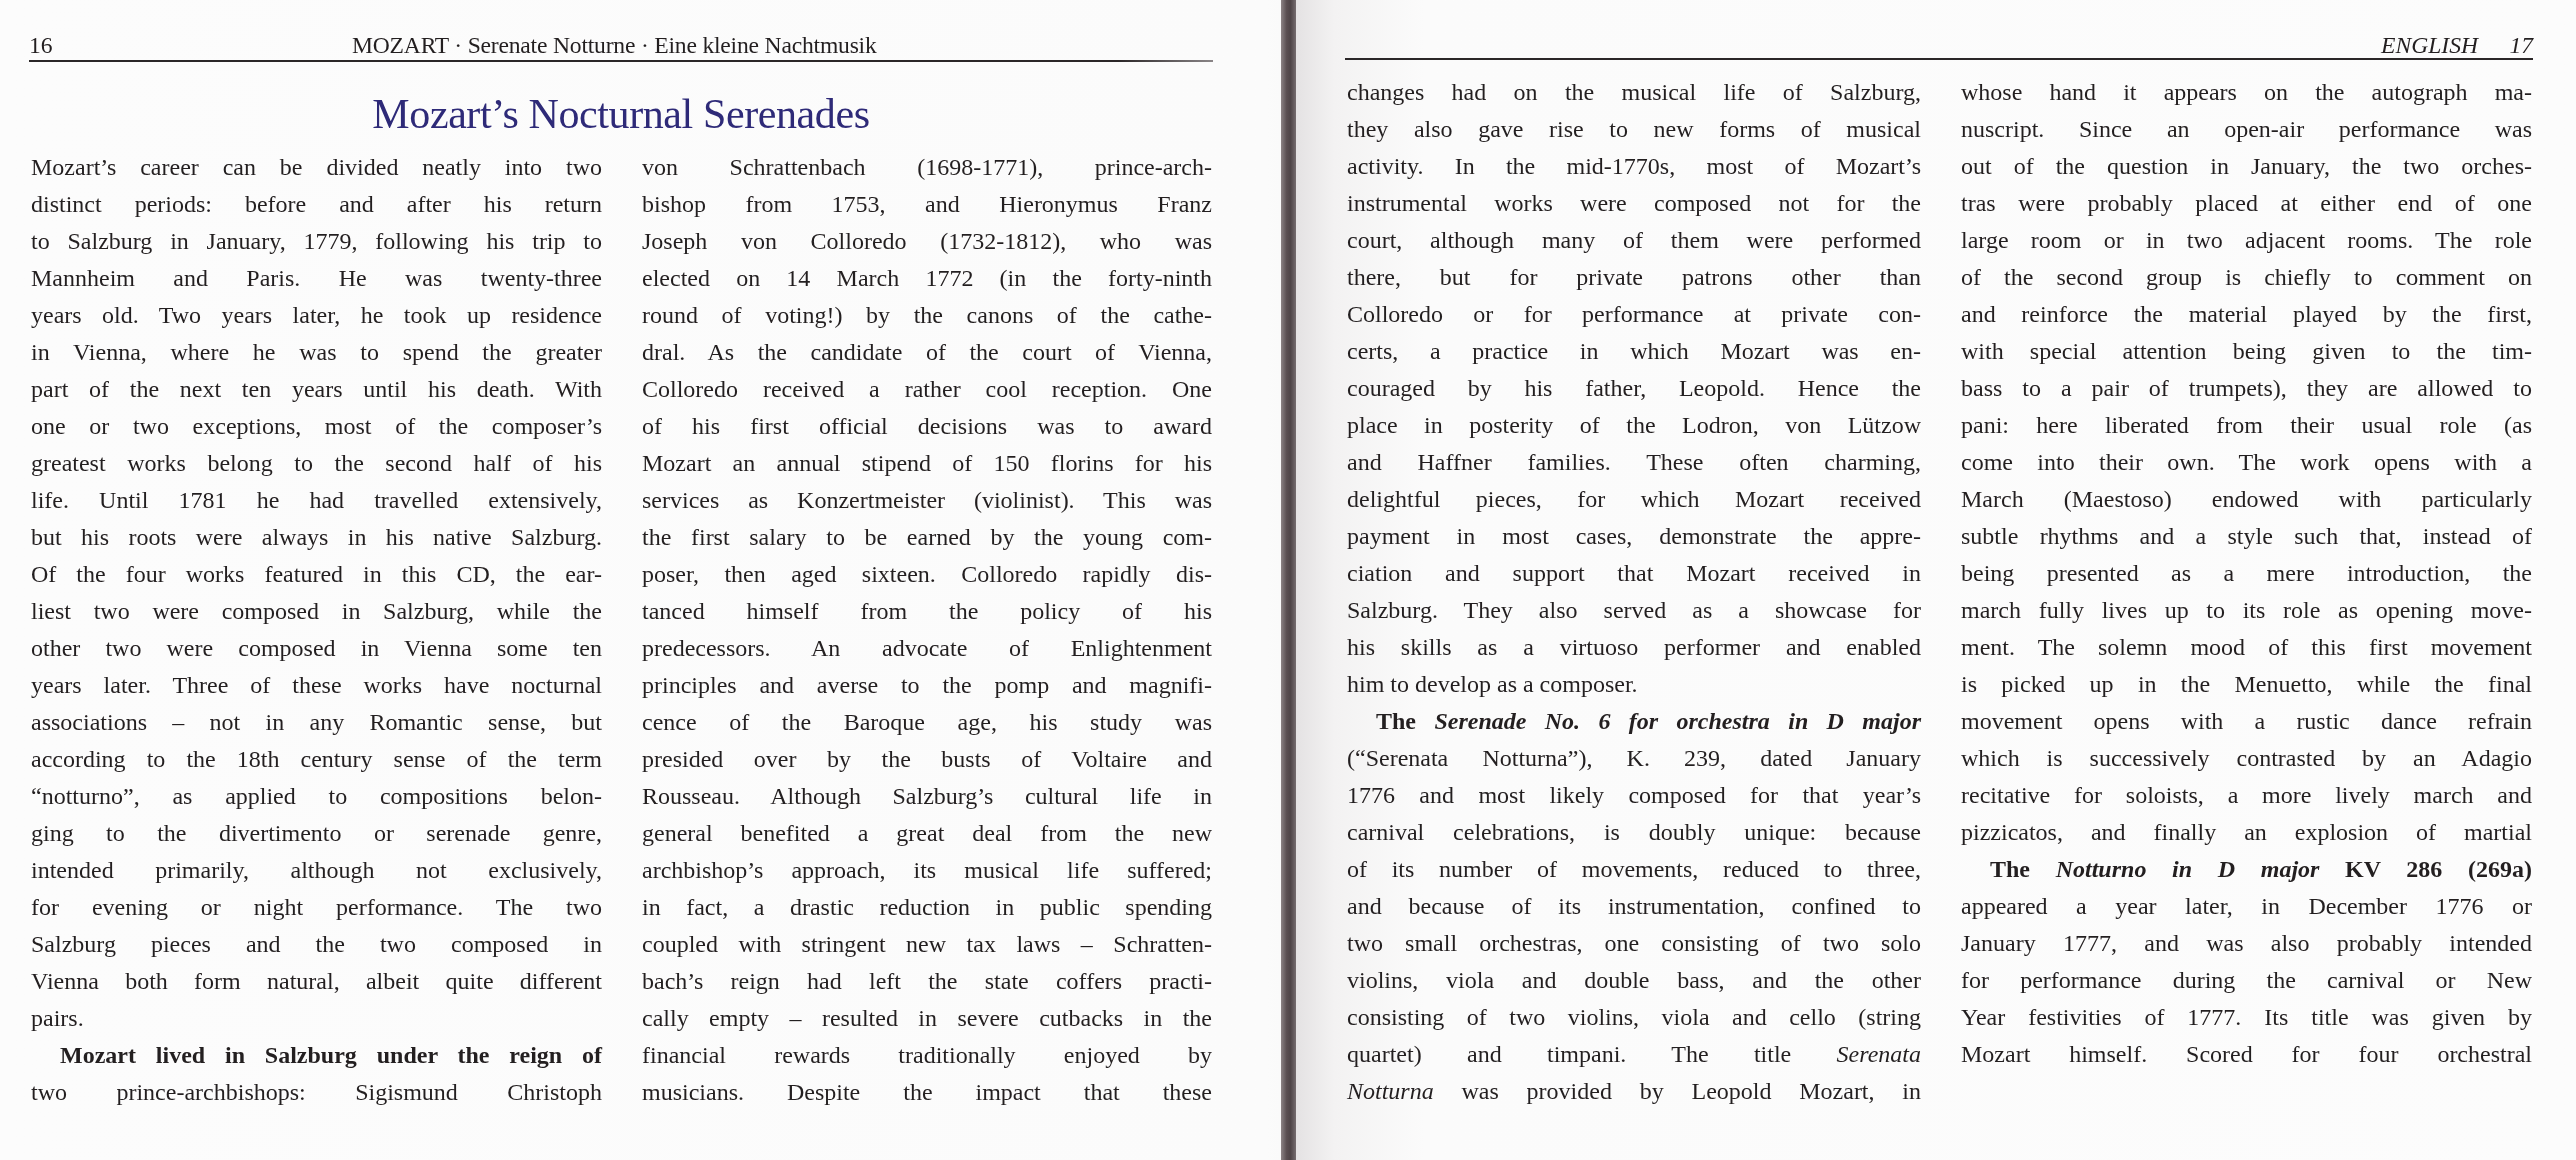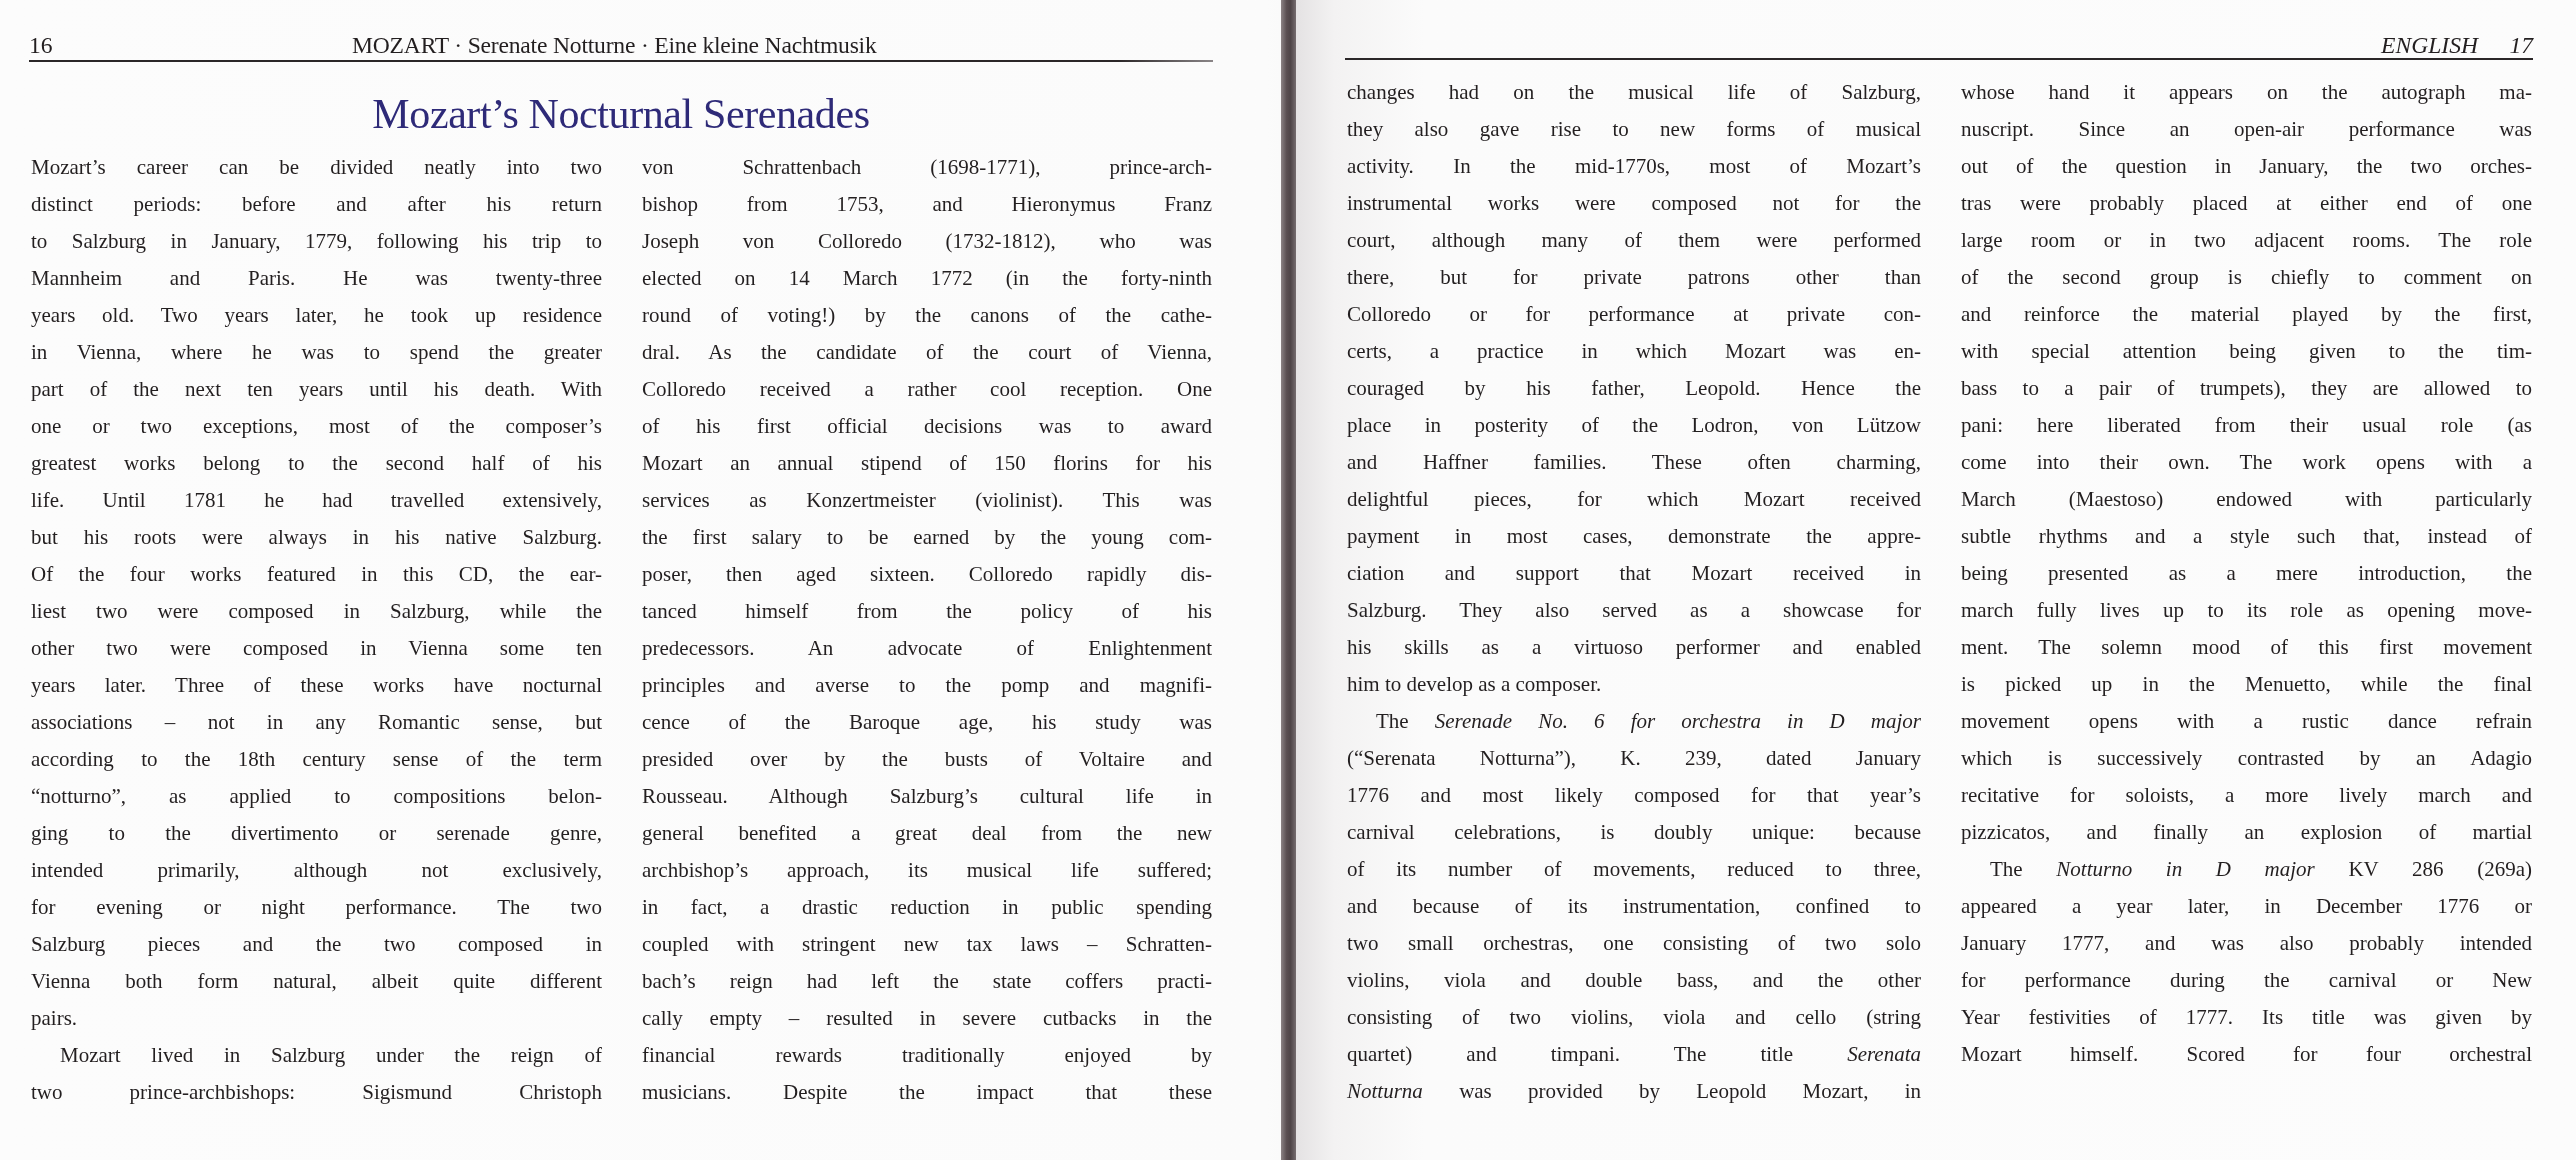--- a/index.html
+++ b/index.html
@@ -31,26 +31,26 @@
     background: linear-gradient(to right, #2b2728 0%, #2b2728 92%, #8a8587 100%); }
   .rule-right { left: 1345px; top: 58px; width: 1188px; }
 
   .title {
     position: absolute; left: 0; width: 1242px; top: 82px;
     text-align: center; font-weight: normal; font-size: 42px; line-height: 65px;
     color: #2e2a78; letter-spacing: -0.4px;
   }
   .col {
     position: absolute; width: 571px;
-    font-size: 21px; line-height: 37px;
+    font-size: 24px; line-height: 37px;
     text-align: justify; hyphens: manual;
   }
   .col .line { display: block; text-align: justify; text-align-last: justify; white-space: nowrap; overflow: visible; height: 37px; }
   .col .line.last { text-align-last: left; }
-  .col .indent { padding-left: 29px; }
+  .col .indent { padding-left: 29px; font-weight: bold; }
   .col i { font-style: italic; }
   #col-l1 { left: 31px; top: 149px; }
   #col-l2 { left: 642px; top: 149px; width: 570px; }
   #col-r1 { left: 1347px; top: 74px; width: 574px; }
   #col-r2 { left: 1961px; top: 74px; width: 571px; }
 </style>
 </head>
 <body>
 
 <div class="page page-left">

